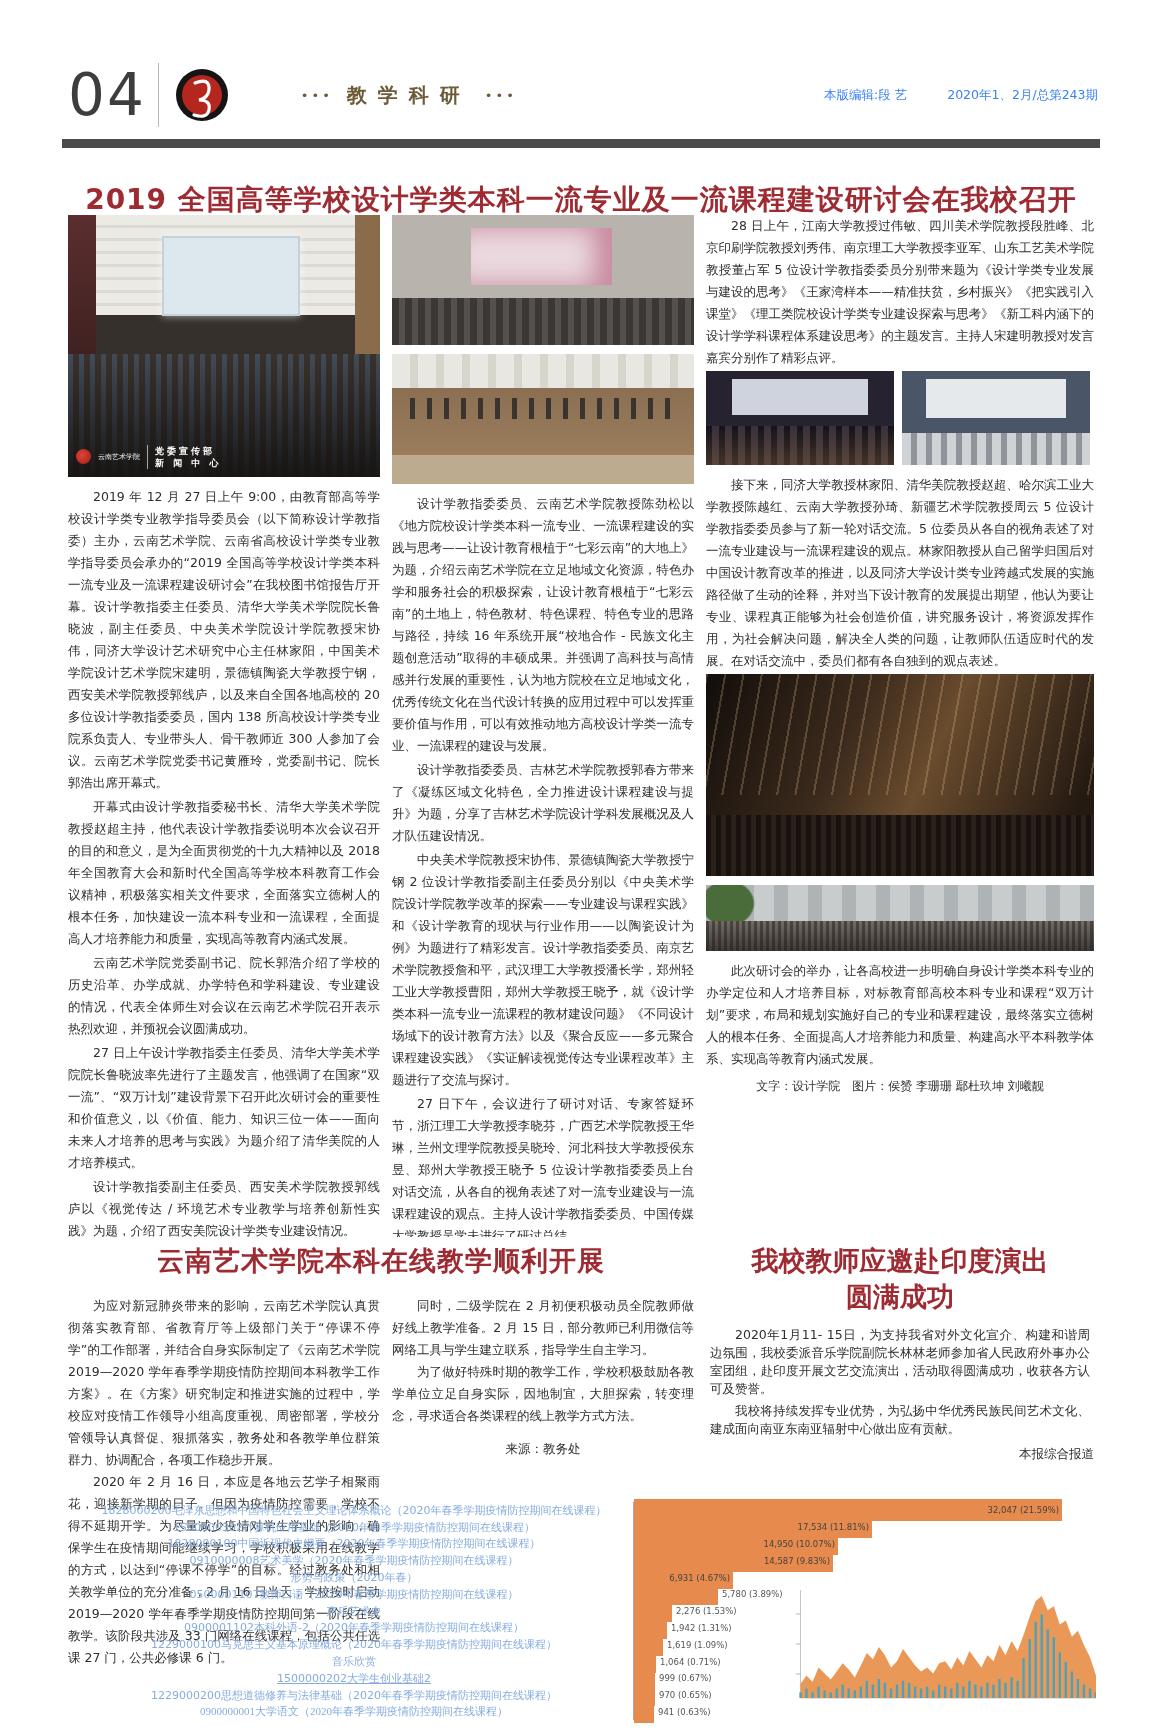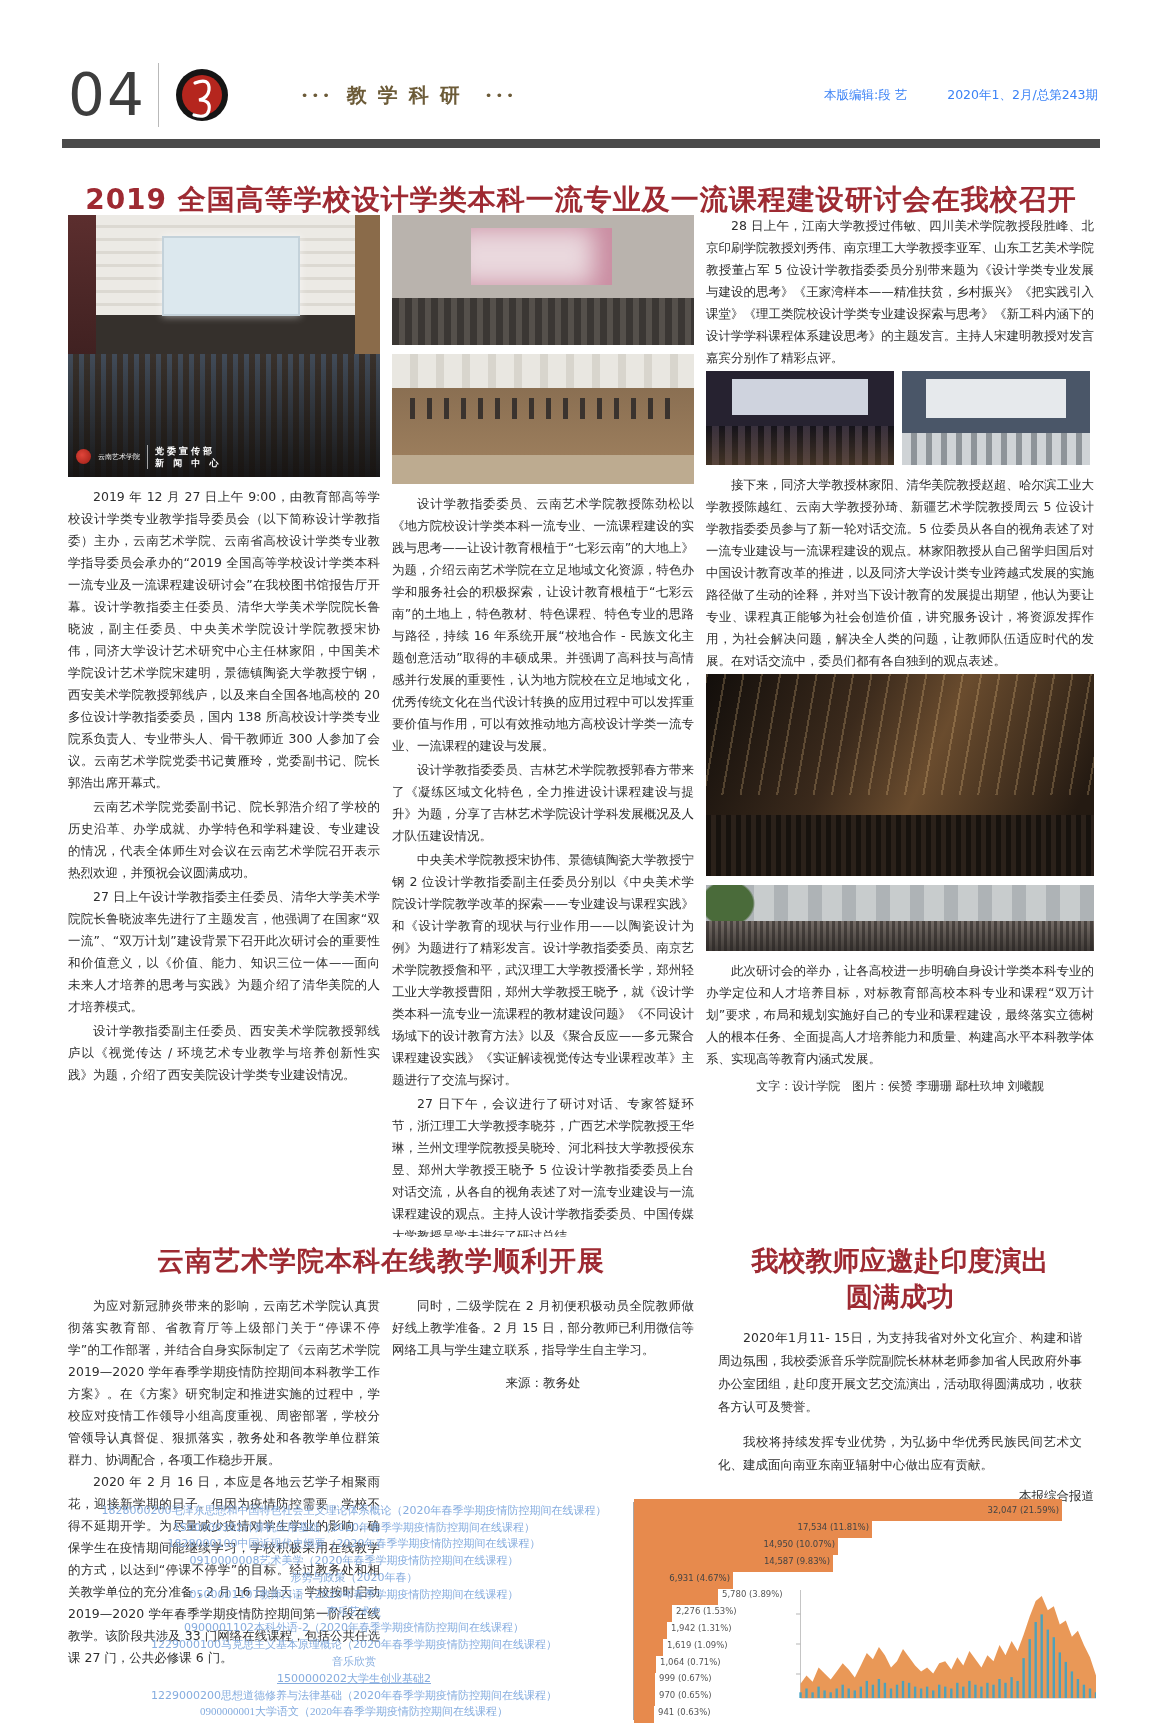--- a/index.html
+++ b/index.html
@@ -80,21 +80,21 @@
        repeating-linear-gradient(90deg,#57504c 0 3px,#8d837c 3px 6px);}
   .credit{font-size:12px;color:#333;text-align:center;margin-top:8px;}
   
   .bottom-left{position:absolute;top:1243px;left:68px;width:626px;}
   .headline-online{color:#9e2a32;font-size:27px;font-weight:700;text-align:center;letter-spacing:1px;margin:0 0 16px 0;}
   .bl-cols{display:grid;grid-template-columns:312px 302px;column-gap:12px;}
   .bl-cols p{margin:0;text-indent:2em;text-align:justify;font-size:12.5px;line-height:22px;}
   .src{font-size:12.5px;text-align:center;margin-top:14px;color:#2e2e2e;}
   .bottom-right{position:absolute;top:1243px;left:706px;width:388px;}
   .headline-india{color:#9e2a32;font-size:27px;font-weight:700;text-align:center;line-height:1.32;margin:0 0 12px 0;}
-  .bottom-right p{margin:12px;text-indent:2em;text-align:justify;font-size:12.5px;line-height:23px;}
+  .bottom-right p{margin:4px;text-indent:2em;text-align:justify;font-size:12.5px;line-height:18px;}
   .byline{font-size:12.5px;text-align:right;margin-top:8px;}
   
   .bar-chart{position:absolute;top:1502px;left:80px;width:1005px;}
   .bc-row{display:flex;align-items:center;height:16.8px;}
   .bc-label{width:548px;flex:none;text-align:center;font-size:11px;color:#85acdf;
      white-space:nowrap;overflow:hidden;padding-right:5px;}
   .bc-barwrap{flex:1;display:flex;align-items:center;border-left:1px solid #a8a8a8;height:100%;}
   .bc-bar{height:22px;background:#e78a4d;position:relative;flex:none;padding-left:8px;}
   .bc-val{font-size:8.5px;color:#555;white-space:nowrap;margin-left:4px;}
   .bc-val.inside{position:absolute;right:3px;top:50%;transform:translateY(-50%);margin:0;color:#444;}
@@ -143,20 +143,21 @@
         <div class="ph-overlay">
           <span class="mini-seal"></span>
           <span class="ovl-seal-label">云南艺术学院</span>
           <div class="ovl-lines">
             <div>党委宣传部</div>
             <div>新 闻 中 心</div>
           </div>
         </div>
       </div>
       <p>2019 年 12 月 27 日上午 9:00，由教育部高等学校设计学类专业教学指导委员会（以下简称设计学教指委）主办，云南艺术学院、云南省高校设计学类专业教学指导委员会承办的“2019 全国高等学校设计学类本科一流专业及一流课程建设研讨会”在我校图书馆报告厅开幕。设计学教指委主任委员、清华大学美术学院院长鲁晓波，副主任委员、中央美术学院设计学院教授宋协伟，同济大学设计艺术研究中心主任林家阳，中国美术学院设计艺术学院宋建明，景德镇陶瓷大学教授宁钢，西安美术学院教授郭线庐，以及来自全国各地高校的 20 多位设计学教指委委员，国内 138 所高校设计学类专业院系负责人、专业带头人、骨干教师近 300 人参加了会议。云南艺术学院党委书记黄雁玲，党委副书记、院长郭浩出席开幕式。</p>
+      <p>开幕式由设计学教指委秘书长、清华大学美术学院教授赵超主持，他代表设计学教指委说明本次会议召开的目的和意义，是为全面贯彻党的十九大精神以及 2018 年全国教育大会和新时代全国高等学校本科教育工作会议精神，积极落实相关文件要求，全面落实立德树人的根本任务，加快建设一流本科专业和一流课程，全面提高人才培养能力和质量，实现高等教育内涵式发展。</p>
       <p>云南艺术学院党委副书记、院长郭浩介绍了学校的历史沿革、办学成就、办学特色和学科建设、专业建设的情况，代表全体师生对会议在云南艺术学院召开表示热烈欢迎，并预祝会议圆满成功。</p>
       <p>27 日上午设计学教指委主任委员、清华大学美术学院院长鲁晓波率先进行了主题发言，他强调了在国家“双一流”、“双万计划”建设背景下召开此次研讨会的重要性和价值意义，以《价值、能力、知识三位一体——面向未来人才培养的思考与实践》为题介绍了清华美院的人才培养模式。</p>
       <p>设计学教指委副主任委员、西安美术学院教授郭线庐以《视觉传达 / 环境艺术专业教学与培养创新性实践》为题，介绍了西安美院设计学类专业建设情况。</p>
     </div>
 
     <div class="col">
       <div class="photo ph-stage-pink">
         <div class="scr"></div>
           <div class="crowd"></div>
       </div>
@@ -197,20 +198,21 @@
 
   <section class="bottom-left">
     <h2 class="headline-online">云南艺术学院本科在线教学顺利开展</h2>
     <div class="bl-cols">
       <div>
         <p>为应对新冠肺炎带来的影响，云南艺术学院认真贯彻落实教育部、省教育厅等上级部门关于“停课不停学”的工作部署，并结合自身实际制定了《云南艺术学院 2019—2020 学年春季学期疫情防控期间本科教学工作方案》。在《方案》研究制定和推进实施的过程中，学校应对疫情工作领导小组高度重视、周密部署，学校分管领导认真督促、狠抓落实，教务处和各教学单位群策群力、协调配合，各项工作稳步开展。</p>
         <p>2020 年 2 月 16 日，本应是各地云艺学子相聚雨花，迎接新学期的日子。但因为疫情防控需要，学校不得不延期开学。为尽量减少疫情对学生学业的影响，确保学生在疫情期间能继续学习，学校积极采用在线教学的方式，以达到“停课不停学”的目标。经过教务处和相关教学单位的充分准备，2 月 16 日当天，学校按时启动 2019—2020 学年春季学期疫情防控期间第一阶段在线教学。该阶段共涉及 33 门网络在线课程，包括公共任选课 27 门，公共必修课 6 门。</p>
       </div>
       <div>
         <p>同时，二级学院在 2 月初便积极动员全院教师做好线上教学准备。2 月 15 日，部分教师已利用微信等网络工具与学生建立联系，指导学生自主学习。</p>
+        <p>为了做好特殊时期的教学工作，学校积极鼓励各教学单位立足自身实际，因地制宜，大胆探索，转变理念，寻求适合各类课程的线上教学方式方法。</p>
         <div class="src">来源：教务处</div>
       </div>
     </div>
   </section>
 
   <section class="bottom-right">
     <h2 class="headline-india">
       <div>我校教师应邀赴印度演出</div>
       <div>圆满成功</div>
     </h2>

